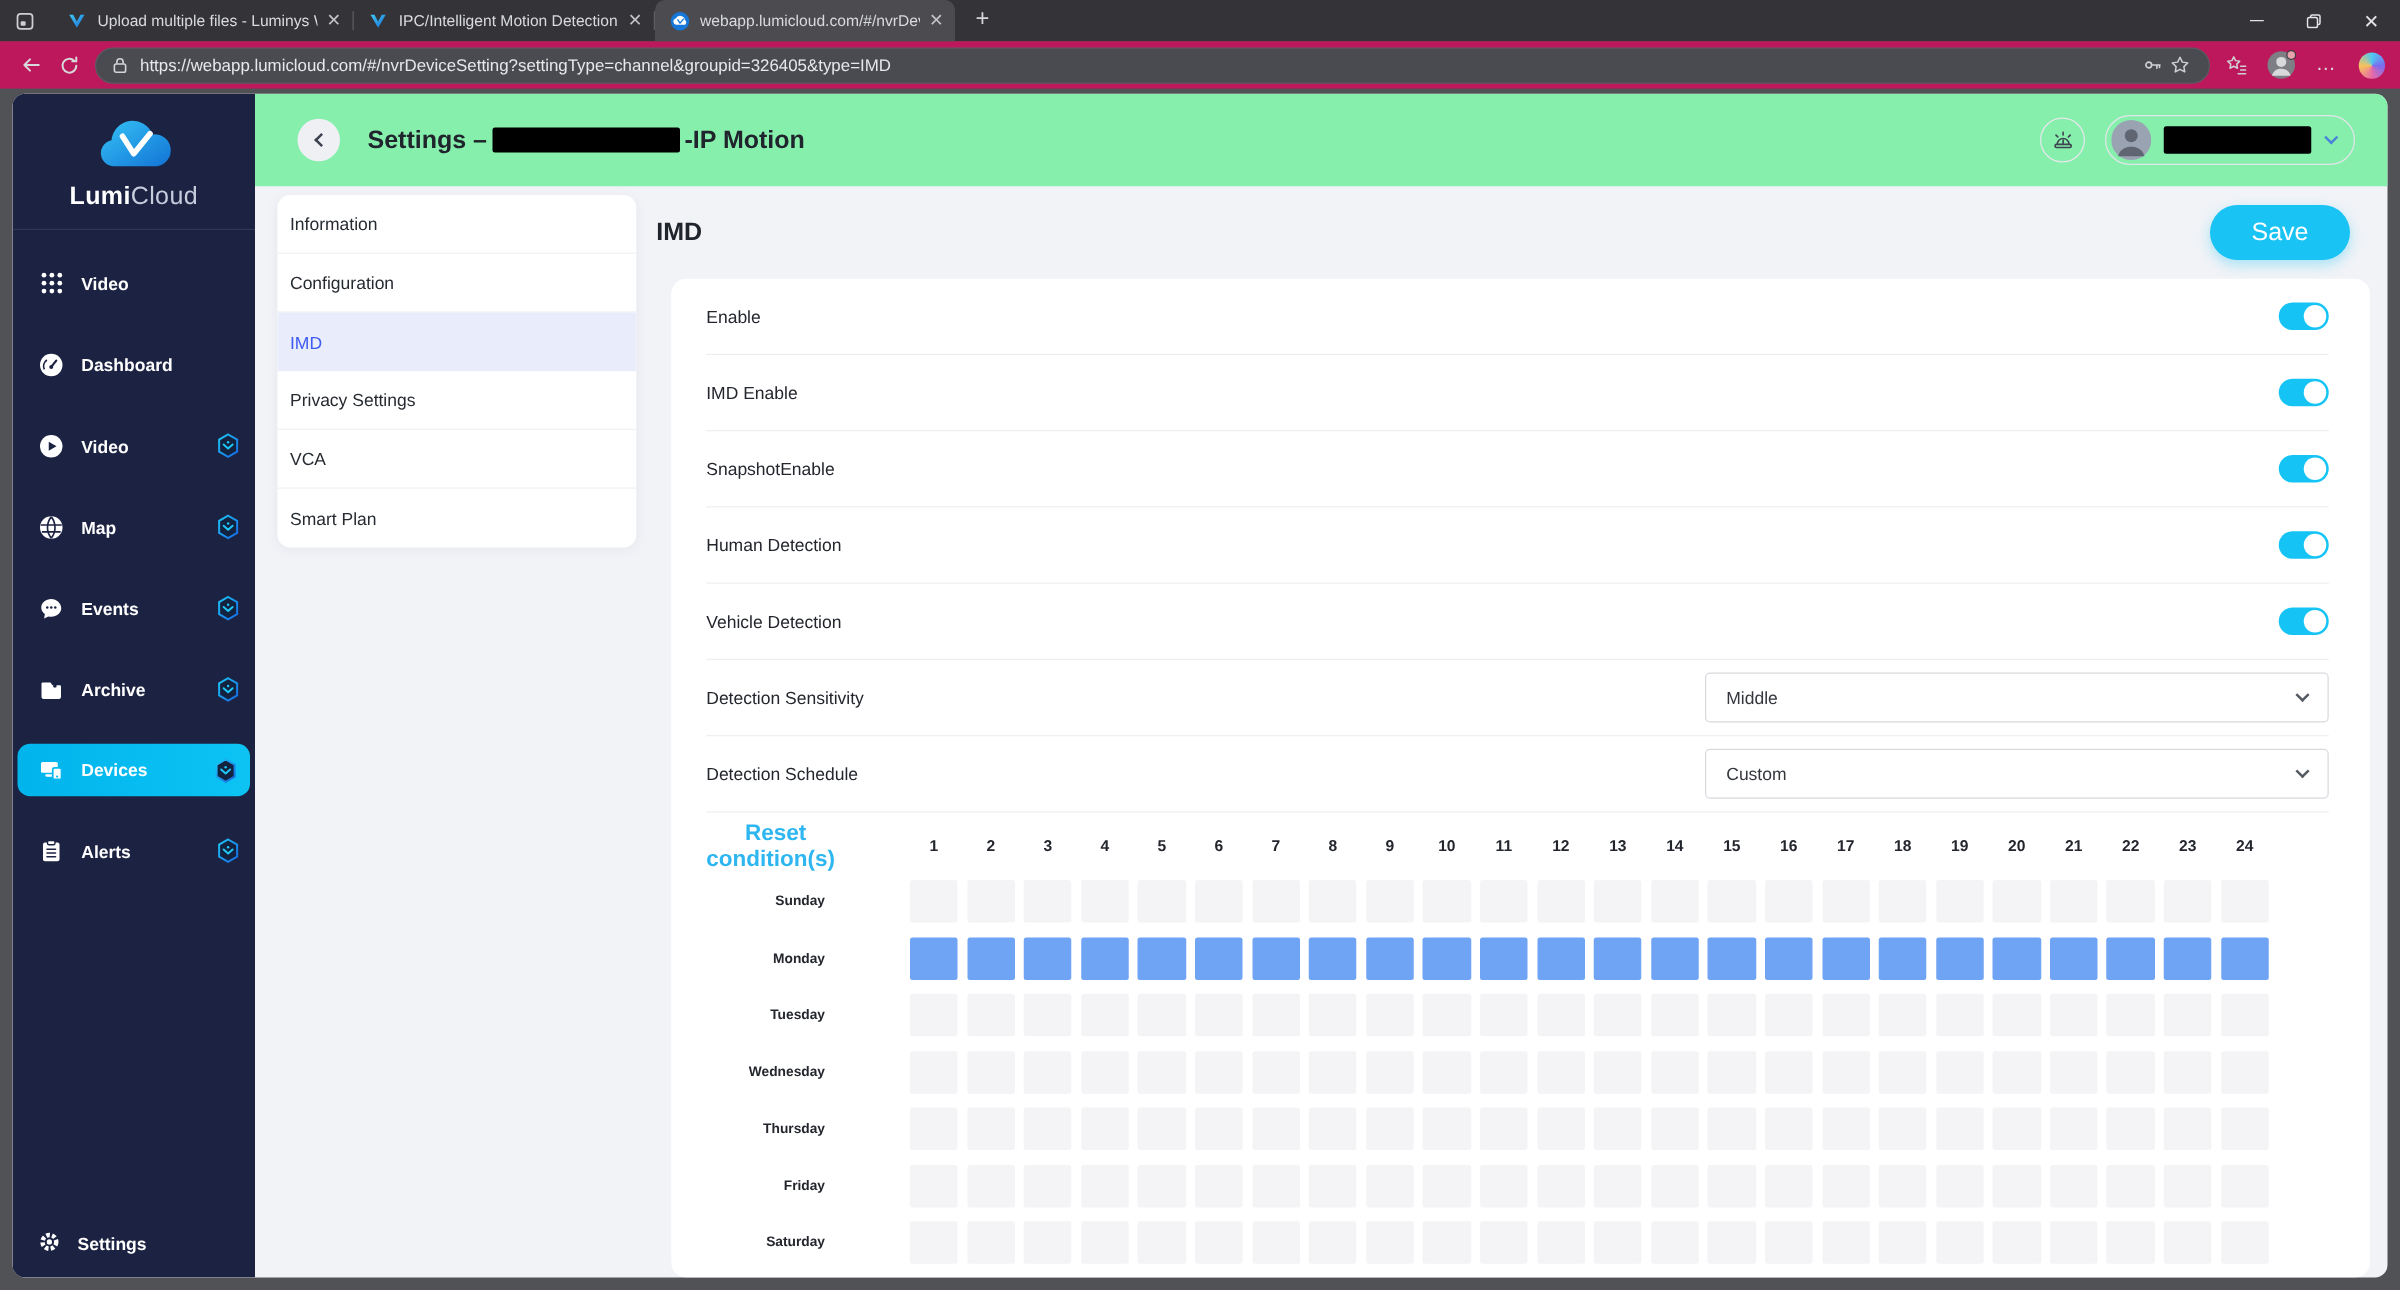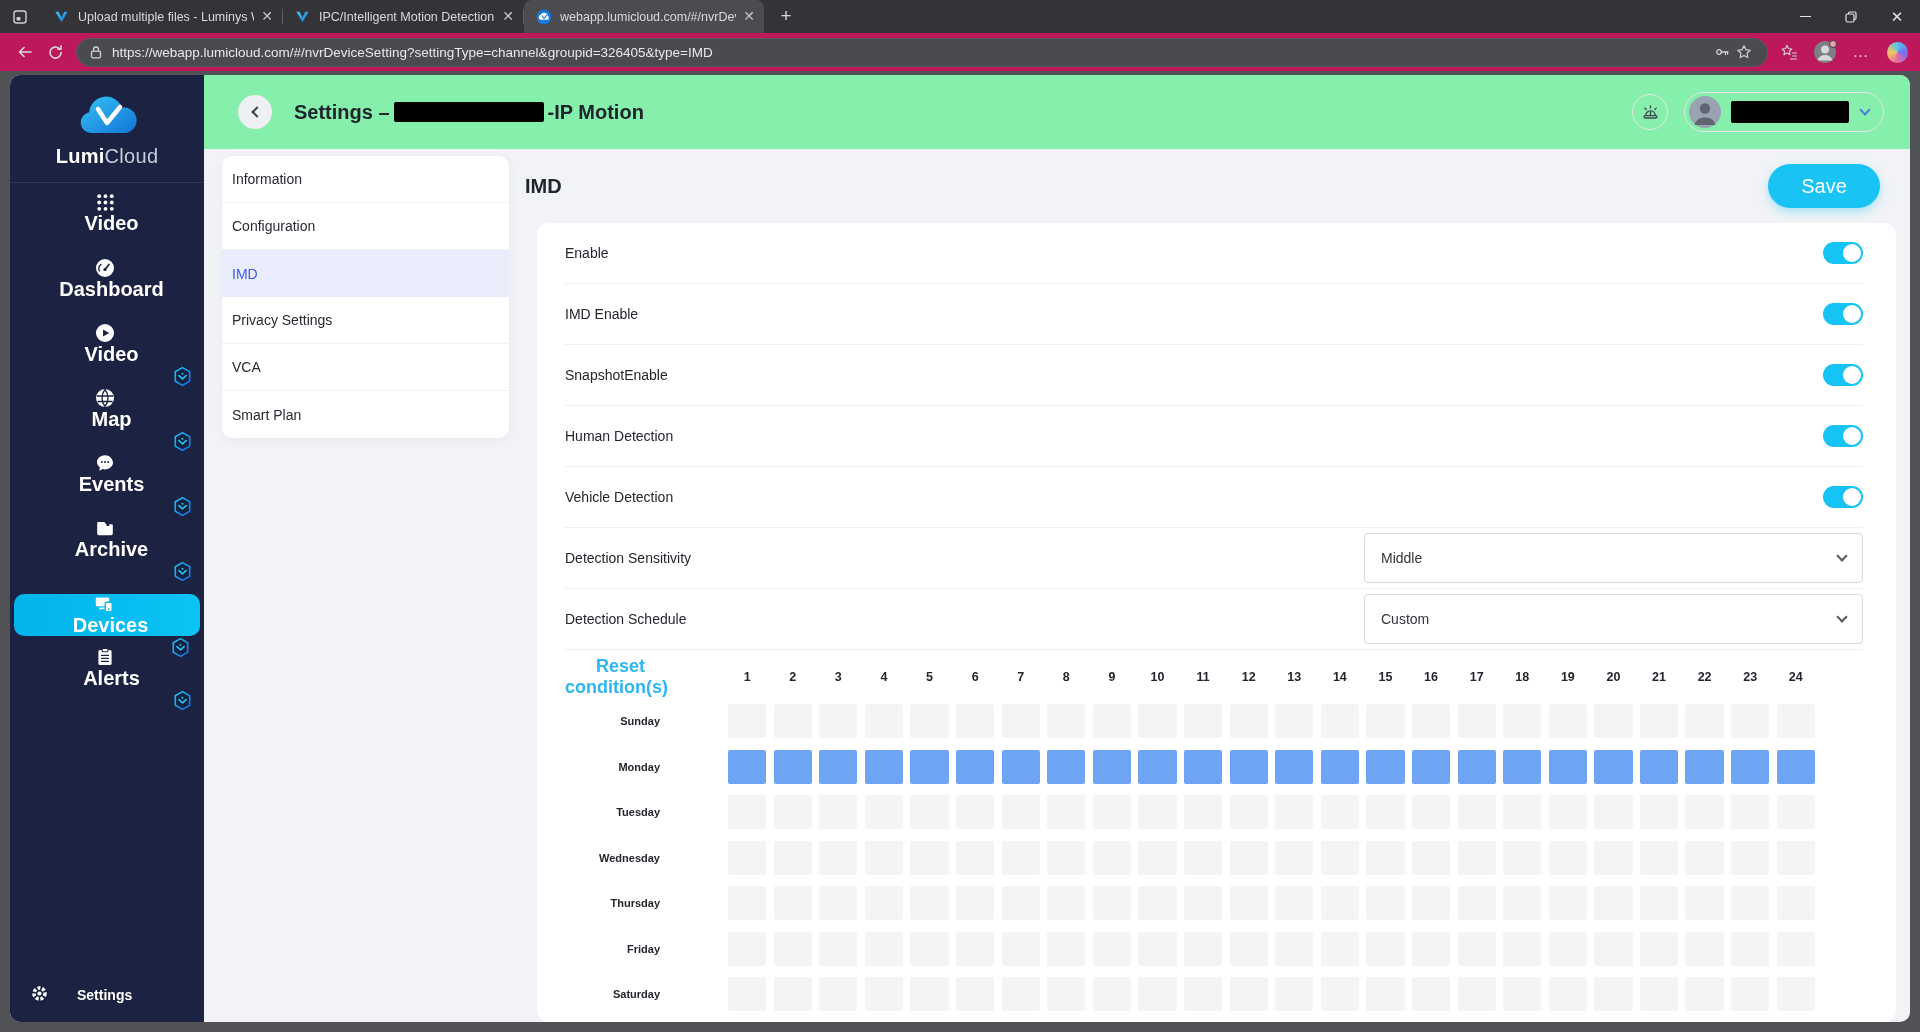--- a/index.html
+++ b/index.html
@@ -40,26 +40,26 @@
   .app { height:947px; border-radius:10px; overflow:hidden; display:flex; background:#f1f3f7; }
 
   
   .sidebar { width:194px; background:#1c2342; flex-shrink:0; position:relative; color:#fff; }
   .logo-wrap { padding-top:18px; text-align:center; }
   .logo-text { margin-top:4px; font-size:20px; letter-spacing:.3px; }
   .logo-text b { color:#fff; font-weight:700; }
   .logo-text span.lite { color:#c7cddd; font-weight:400; }
   .side-divider { margin-top:14px; border-bottom:1px solid rgba(255,255,255,.09); }
   .nav { padding-top:10px; }
-  .nav-item { height:65px; display:flex; align-items:center; padding:0 11px 0 20px; font-size:20px; font-weight:700; cursor:pointer;flex-direction:column; }
+  .nav-item { height:65px; display:flex; align-items:center; padding:0 11px 0 20px; font-size:14px; font-weight:700; cursor:pointer; }
   .nav-item .nicon { width:22px; display:flex; justify-content:center; margin-right:13px; flex-shrink:0; }
   .nav-item .badge { margin-left:auto; display:flex; }
   .nav-item.active { height:42px; margin:11px 4px; padding:0 9px 0 16px; border-radius:10px;
       background:linear-gradient(90deg,#01b4ec,#0cc3f4); }
-  .settings-item { position:absolute; left:20px; bottom:16px; display:flex; align-items:center; gap:28px; font-size:14px; font-weight:700; cursor:pointer; }
+  .settings-item { position:absolute; left:20px; bottom:16px; display:flex; align-items:center; gap:13px; font-size:14px; font-weight:700; cursor:pointer; }
 
   
   .rightcol { flex:1; display:flex; flex-direction:column; min-width:0; }
   .appheader { height:74px; background:#86efac; display:flex; align-items:center; padding:0 26px 0 34px; flex-shrink:0; }
   .back-btn { width:34px; height:34px; border-radius:50%; background:#eef0f4; display:flex; align-items:center; justify-content:center; margin-right:22px; cursor:pointer; }
   .chev { display:inline-block; width:8px; height:8px; border-right:2px solid #3c4250; border-bottom:2px solid #3c4250; }
   .chev.left { transform:rotate(135deg); margin-left:3px; }
   .chev.down-blue { border-color:#4a84d8; transform:rotate(45deg); margin-top:-4px; }
   .chev.down-grey { border-color:#555a61; transform:rotate(45deg); margin-top:-5px; }
   .page-title { font-size:20px; font-weight:700; color:#20242c; display:flex; align-items:center; gap:4px; }
@@ -83,21 +83,21 @@
   .main { position:absolute; left:321px; right:14px; top:0; bottom:0; }
   .main-titlebar { height:74px; display:flex; align-items:center; }
   .main-title { font-size:20px; font-weight:700; color:#20242c; }
   .save-btn { margin-left:auto; margin-right:16px; width:112px; height:44px; border-radius:22px; background:#19c3f4; color:#fff; font-size:20px; display:flex; align-items:center; justify-content:center; cursor:pointer; box-shadow:0 4px 10px rgba(25,195,244,.35); }
   .main-card { position:absolute; left:12px; right:0; top:74px; bottom:0; background:#fff; border-radius:12px; padding:0 33px 0 28px; overflow:hidden; }
 
   .t-row, .s-row { height:61px; display:flex; align-items:center; border-bottom:1px solid #efeff3; }
   .row-label { font-size:14px; color:#23262d; flex:1; }
   .toggle { width:40px; height:22px; border-radius:11px; background:#15c4f5; position:relative; cursor:pointer; flex-shrink:0; }
   .toggle .knob { position:absolute; top:2px; right:2px; width:18px; height:18px; border-radius:50%; background:#fff; }
-  .select-box { width:499px; height:50px; border:1.5px solid #d8dade; border-radius:4px; display:flex; align-items:center; padding:0 16px; font-size:14px; color:#33363c; cursor:pointer; flex-shrink:0; }
+  .select-box { width:499px; height:40px; border:1.5px solid #d8dade; border-radius:4px; display:flex; align-items:center; padding:0 16px; font-size:14px; color:#33363c; cursor:pointer; flex-shrink:0; }
   .select-box .sel-value { flex:1; }
 
   
   .sched { padding-top:12px; }
   .sched-header { display:flex; align-items:center; height:30px; margin-bottom:12px; }
   .label-col { width:163px; flex-shrink:0; }
   .reset-link { padding-left:31px; font-size:18px; font-weight:700; color:#2eb6f0; cursor:pointer; }
   .hours, .cells { display:flex; gap:7.3px; }
   .hour { width:38.3px; text-align:center; font-size:12.5px; font-weight:700; color:#23262d; }
   .d-row { display:flex; align-items:center; margin-bottom:11.5px; }

